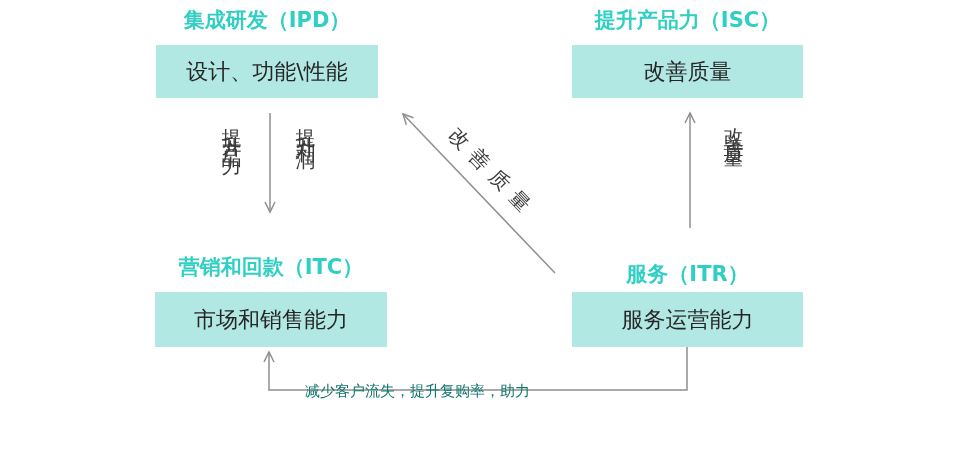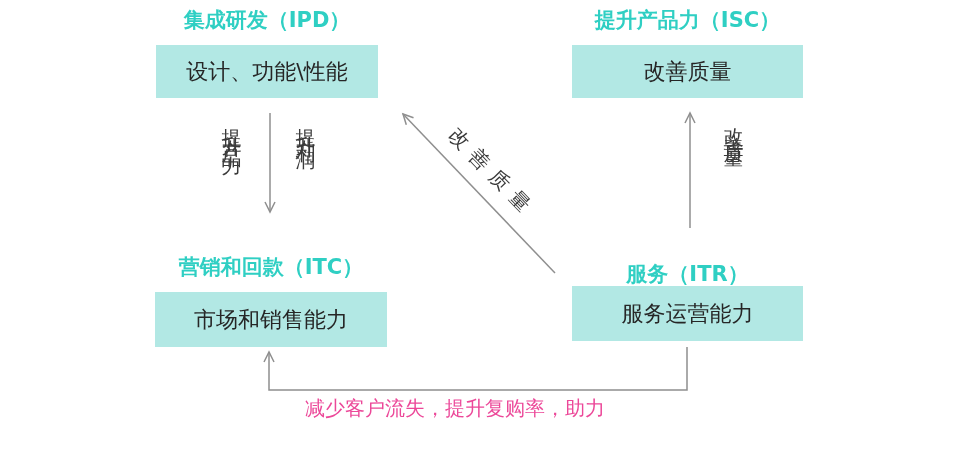--- a/index.html
+++ b/index.html
@@ -54,24 +54,24 @@
     transform: rotate(46deg);
     transform-origin: 0 0;
     font-size: 20px;
     letter-spacing: 9px;
     color: #3a3a3a;
     white-space: nowrap;
   }
   .bottom-note {
     position: absolute;
     left: 305px;
-    top: 396px;
-    font-size: 20px;
+    top: 382px;
+    font-size: 15px;
     line-height: 1.28;
-    color: #ec4899;
+    color: #0f766e;
   }
 </style>
 </head>
 <body>
 
 <div class="canvas">
 
   <svg class="arrow-layer" width="960" height="460" viewBox="0 0 960 460">
     <defs>
       <marker id="vhead" markerUnits="userSpaceOnUse" markerWidth="16" markerHeight="16" refX="12" refY="7" orient="auto">
@@ -85,21 +85,21 @@
   </svg>
 
   <div class="sec-title" style="left:156px; top:6px; width:222px;">集成研发（IPD）</div>
   <div class="sec-title" style="left:572px; top:6px; width:231px;">提升产品力（ISC）</div>
   <div class="sec-title" style="left:155px; top:253px; width:232px;">营销和回款（ITC）</div>
   <div class="sec-title" style="left:572px; top:253px; width:231px;margin-top:7px;">服务（ITR）</div>
 
   <div class="cap-box" style="left:156px; top:45px; width:222px; height:53px;">设计、功能\性能</div>
   <div class="cap-box" style="left:572px; top:45px; width:231px; height:53px;">改善质量</div>
   <div class="cap-box" style="left:155px; top:292px; width:232px; height:55px;font-family:Liberation Serif, serif;">市场和销售能力</div>
-  <div class="cap-box" style="left:572px; top:286px; width:231px; height:55px;text-align:right;">服务运营能力</div>
+  <div class="cap-box" style="left:572px; top:292px; width:231px; height:55px;text-align:right;">服务运营能力</div>
 
   <div class="vlabel" style="left:219px; top:112px;">提升产品力</div>
   <div class="vlabel" style="left:293px; top:112px;">提升利润</div>
   <div class="vlabel" style="left:721px; top:112px;">改善质量</div>
 
   <div class="diag-label">改善质量</div>
 
   <div class="bottom-note">
     <div>减少客户流失，提升复购率，助力</div>
   </div>

